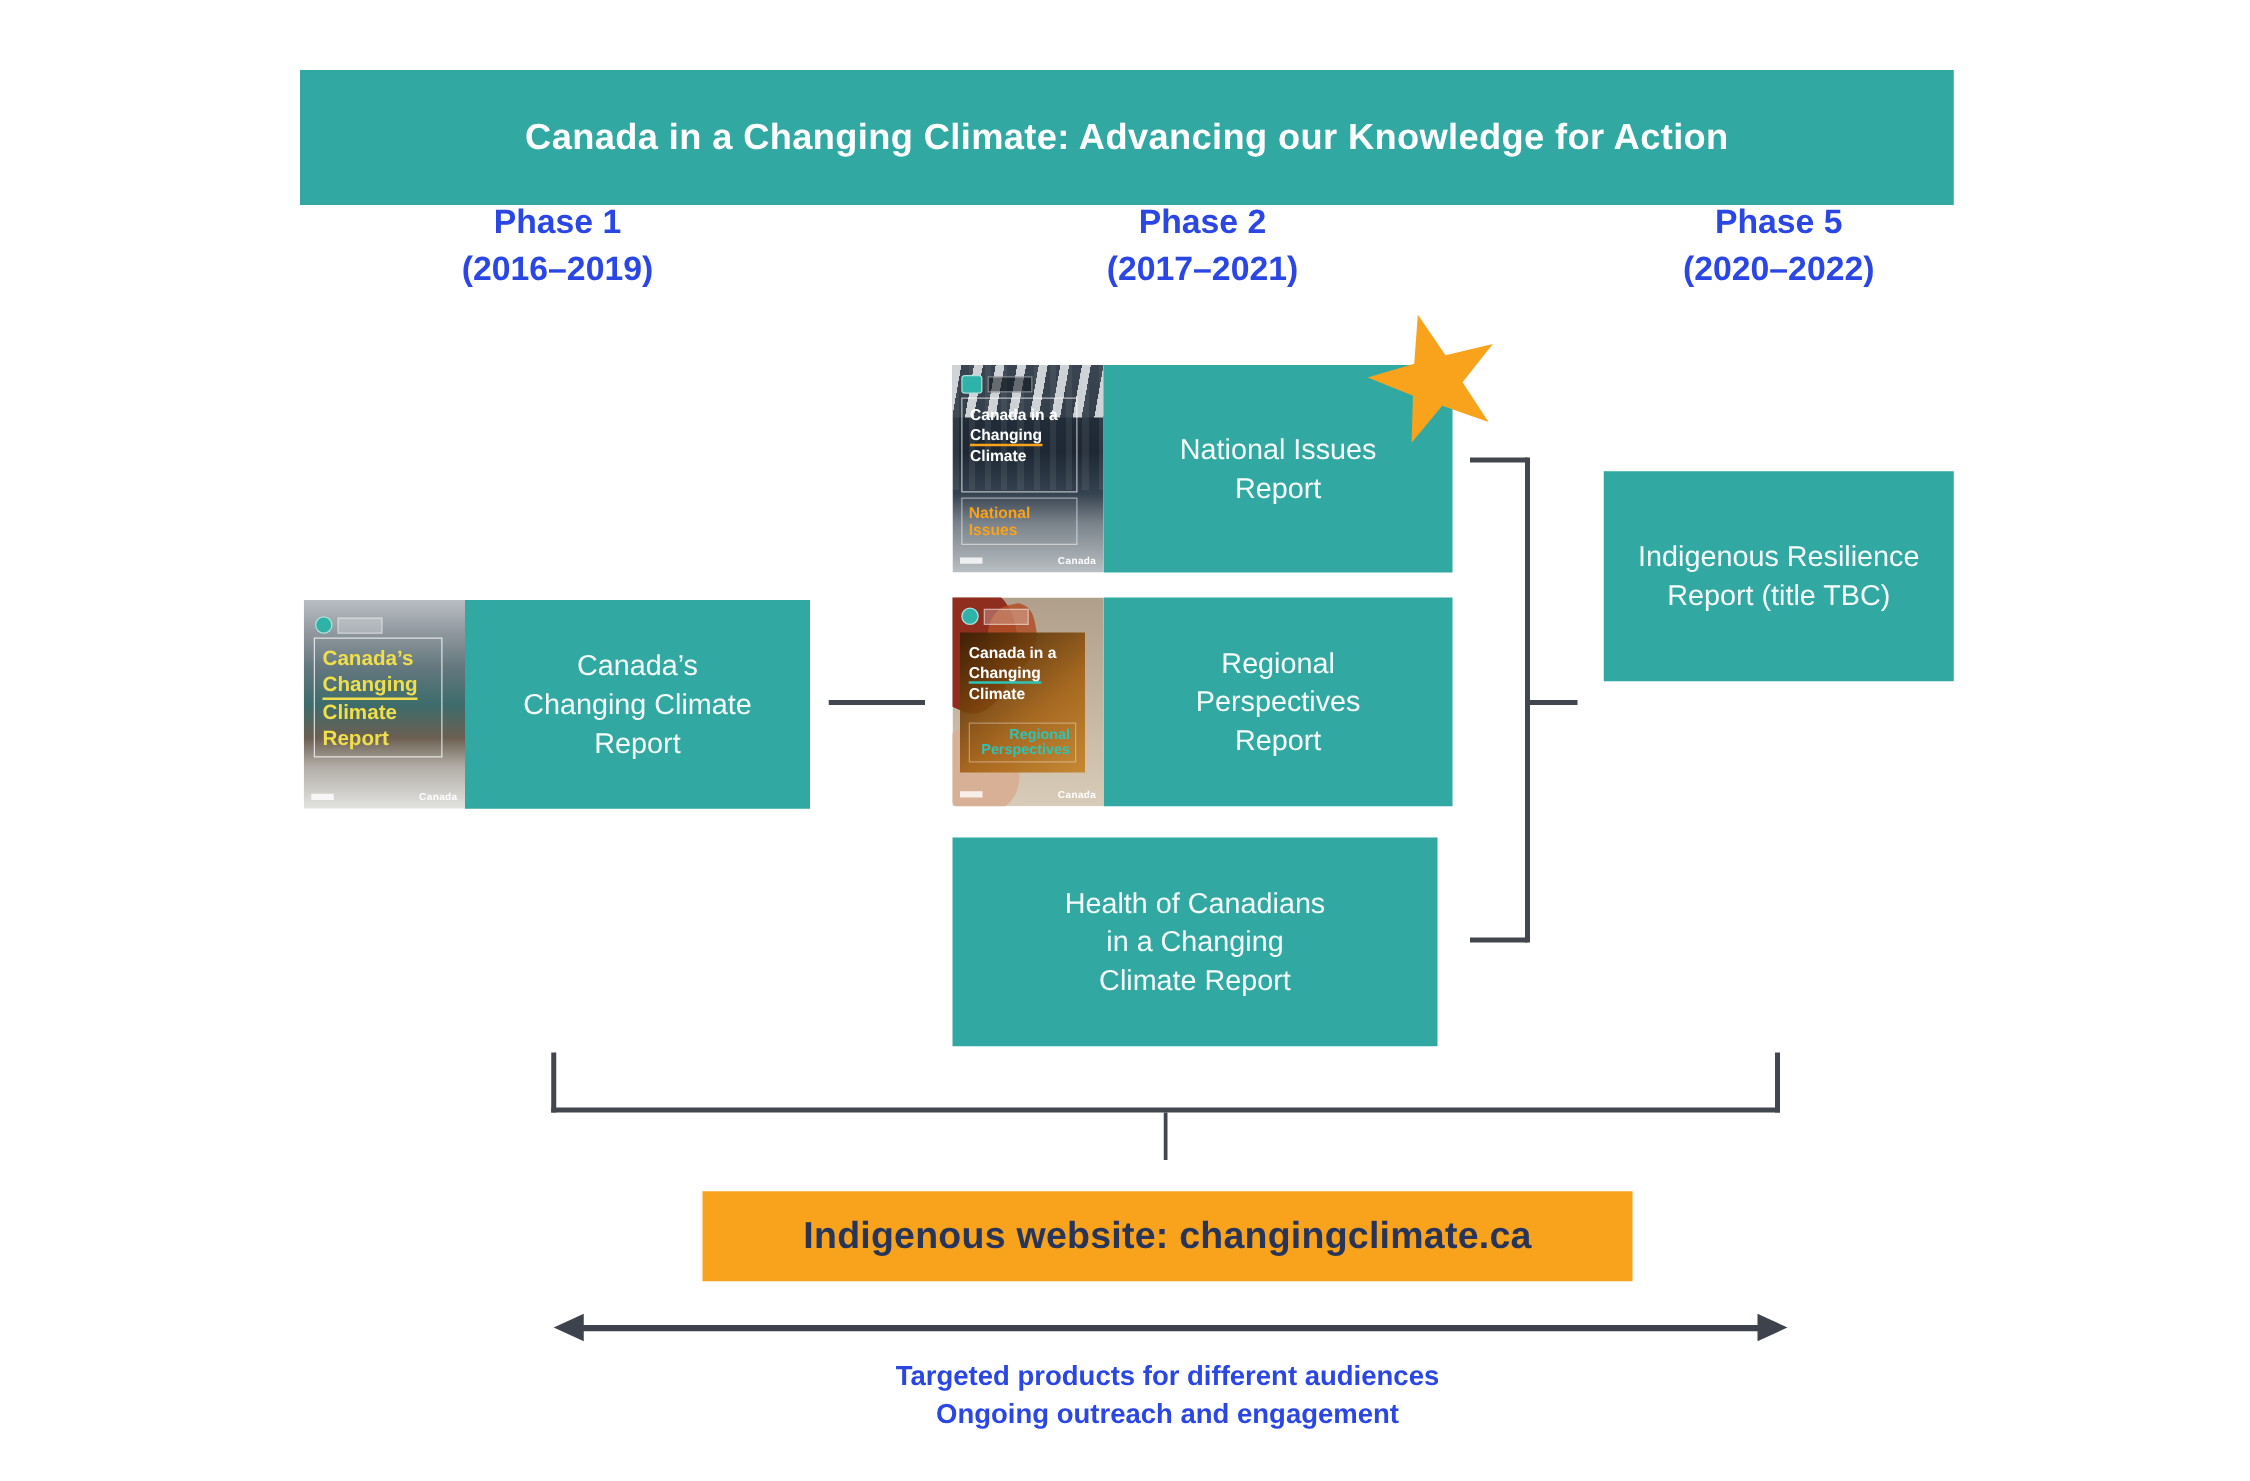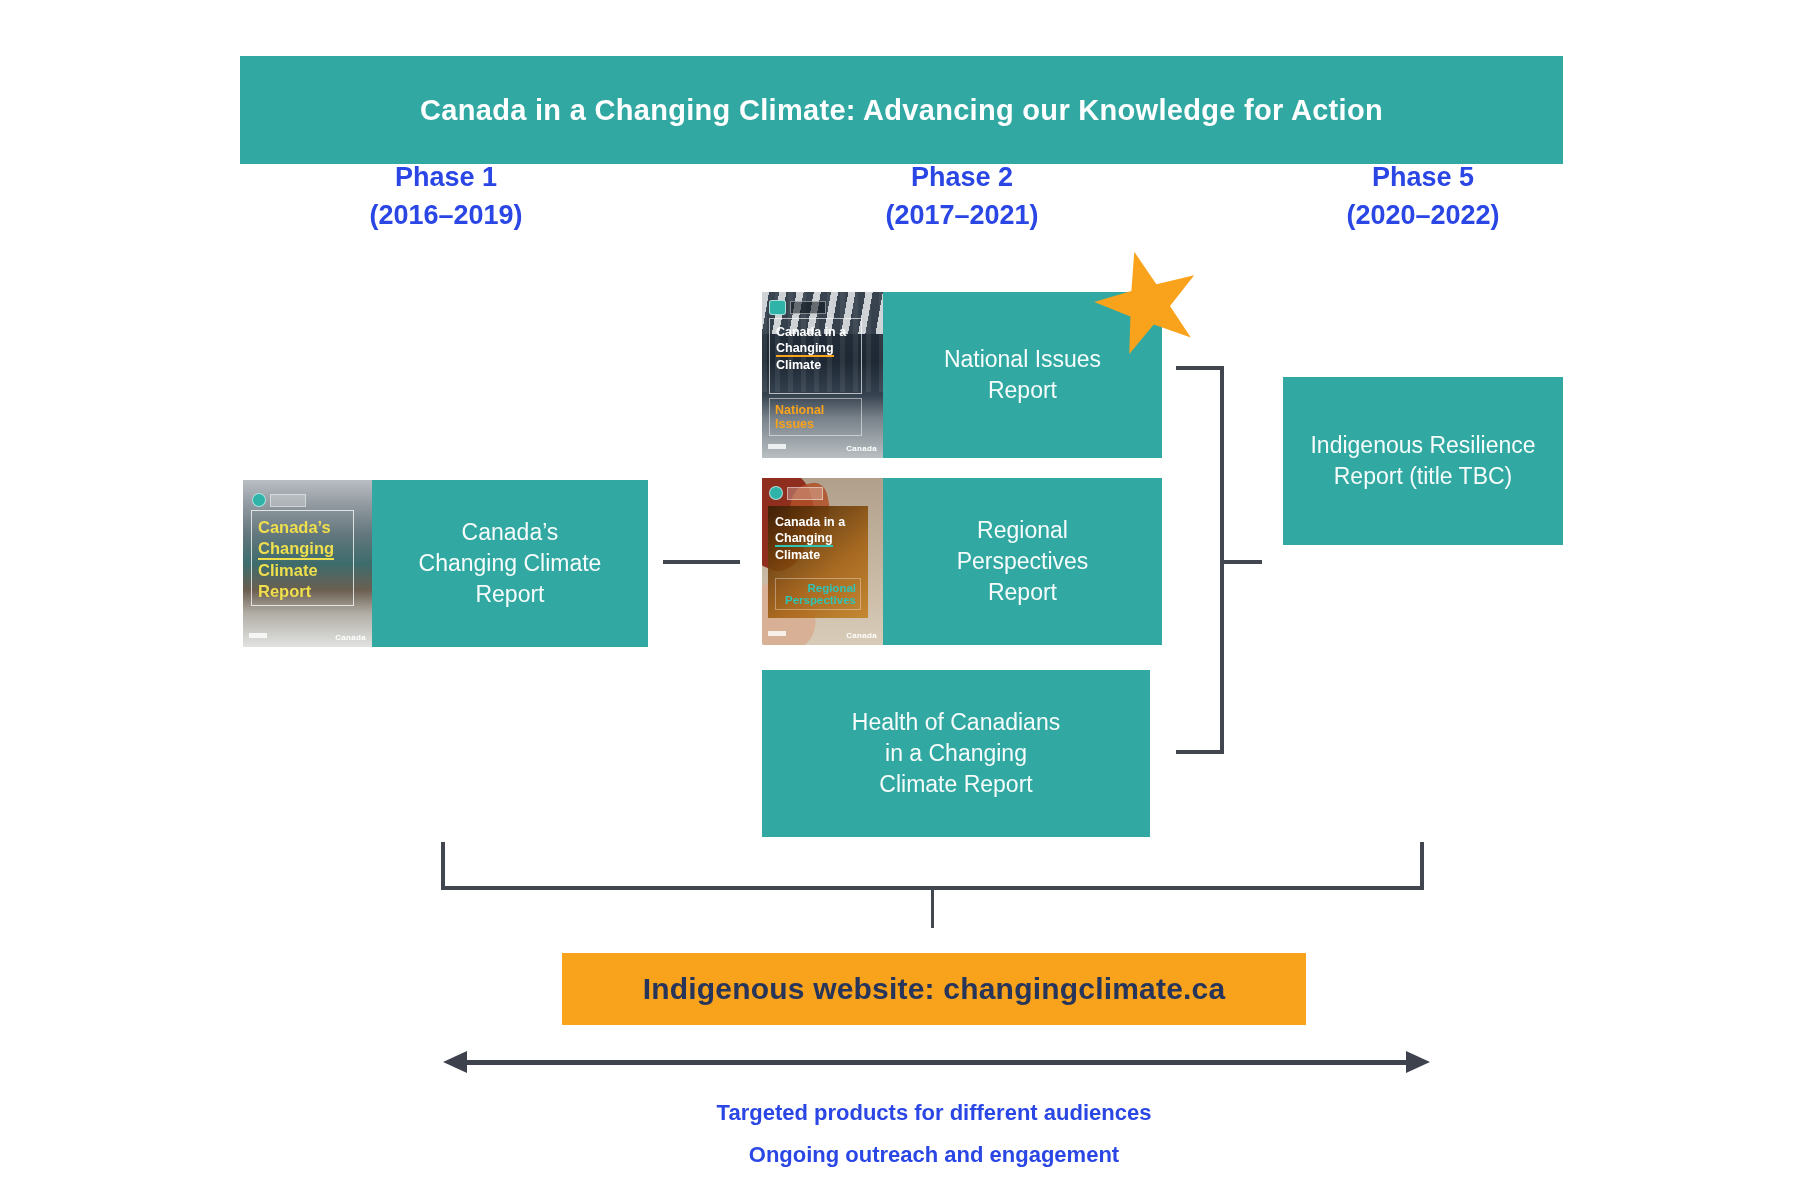--- a/index.html
+++ b/index.html
@@ -73,21 +73,21 @@
   .arrow-head { position:absolute; width:0; height:0; top:0;
                 border-top:11px solid transparent; border-bottom:11px solid transparent; }
   .arrow-head.left  { left:0;  border-right:24px solid #3e424d; }
   .arrow-head.right { right:0; border-left:24px solid #3e424d; }
 
   
   .footer-text {
     left:434px; top:1086px; width:1000px; text-align:center;
     color:#2a46e4; font-size:22px; font-weight:600; line-height:30px;
   }
-  .footer-text span { display:block;margin-top:12px; }
+  .footer-text span { display:block; }
 
   
   .cover { overflow:hidden; }
   .cover .layer { position:absolute; inset:0; }
 
   .cover-ccr { left:243px; top:480px; width:129px; height:167px; }
   .ccr-bg { background:linear-gradient(180deg,#b9bec3 0%,#8f979e 16%,#64787e 32%,#3d6c6c 50%,#6b5f51 66%,#b2aea7 80%,#e2e3e1 100%); }
   .cover-cnci { left:762px; top:292px; width:121px; height:166px; }
   .ni-bg  { background:linear-gradient(180deg,#27333f 0%,#1d2834 42%,#35424f 62%,#79828a 76%,#b9bfc2 100%); }
   .ni-windows { background:repeating-linear-gradient(90deg, rgba(255,255,255,.07) 0 5px, transparent 5px 13px); height:60%; }
@@ -123,21 +123,21 @@
   .ni-sub { position:absolute; left:7px; top:106px; width:93px; box-sizing:border-box;
     border:1px solid rgba(255,255,255,.5); padding:4px 5px;
     color:#f9a21b; font-size:12.5px; font-weight:700; }
 
   .rp-title .line { display:block; color:#ffffff; font-size:12.5px; font-weight:700; line-height:16px; }
   .u-teal { border-bottom:2px solid #2ec4b6; display:inline-block; line-height:14px; }
   .rp-sub { margin-top:auto; border:1px solid rgba(255,255,255,.35); padding:3px 4px;
     color:#2ec4b6; font-size:11.5px; font-weight:700;text-align:right; }
 
   .cover-footer { position:absolute; left:6px; right:6px; bottom:5px;
-    display:flex; justify-content:space-between; align-items:flex-start; }
+    display:flex; justify-content:space-between; align-items:center; }
   .footer-marks { width:18px; height:5px; background:rgba(255,255,255,.8); }
   .footer-wordmark { color:#ffffff; font-size:8px; font-weight:700; letter-spacing:.3px; }
 </style>
 </head>
 <body>
 
 <div class="canvas">
 
   <div class="abs title-banner">
     <span>Canada in a Changing Climate: Advancing our Knowledge for Action</span>

